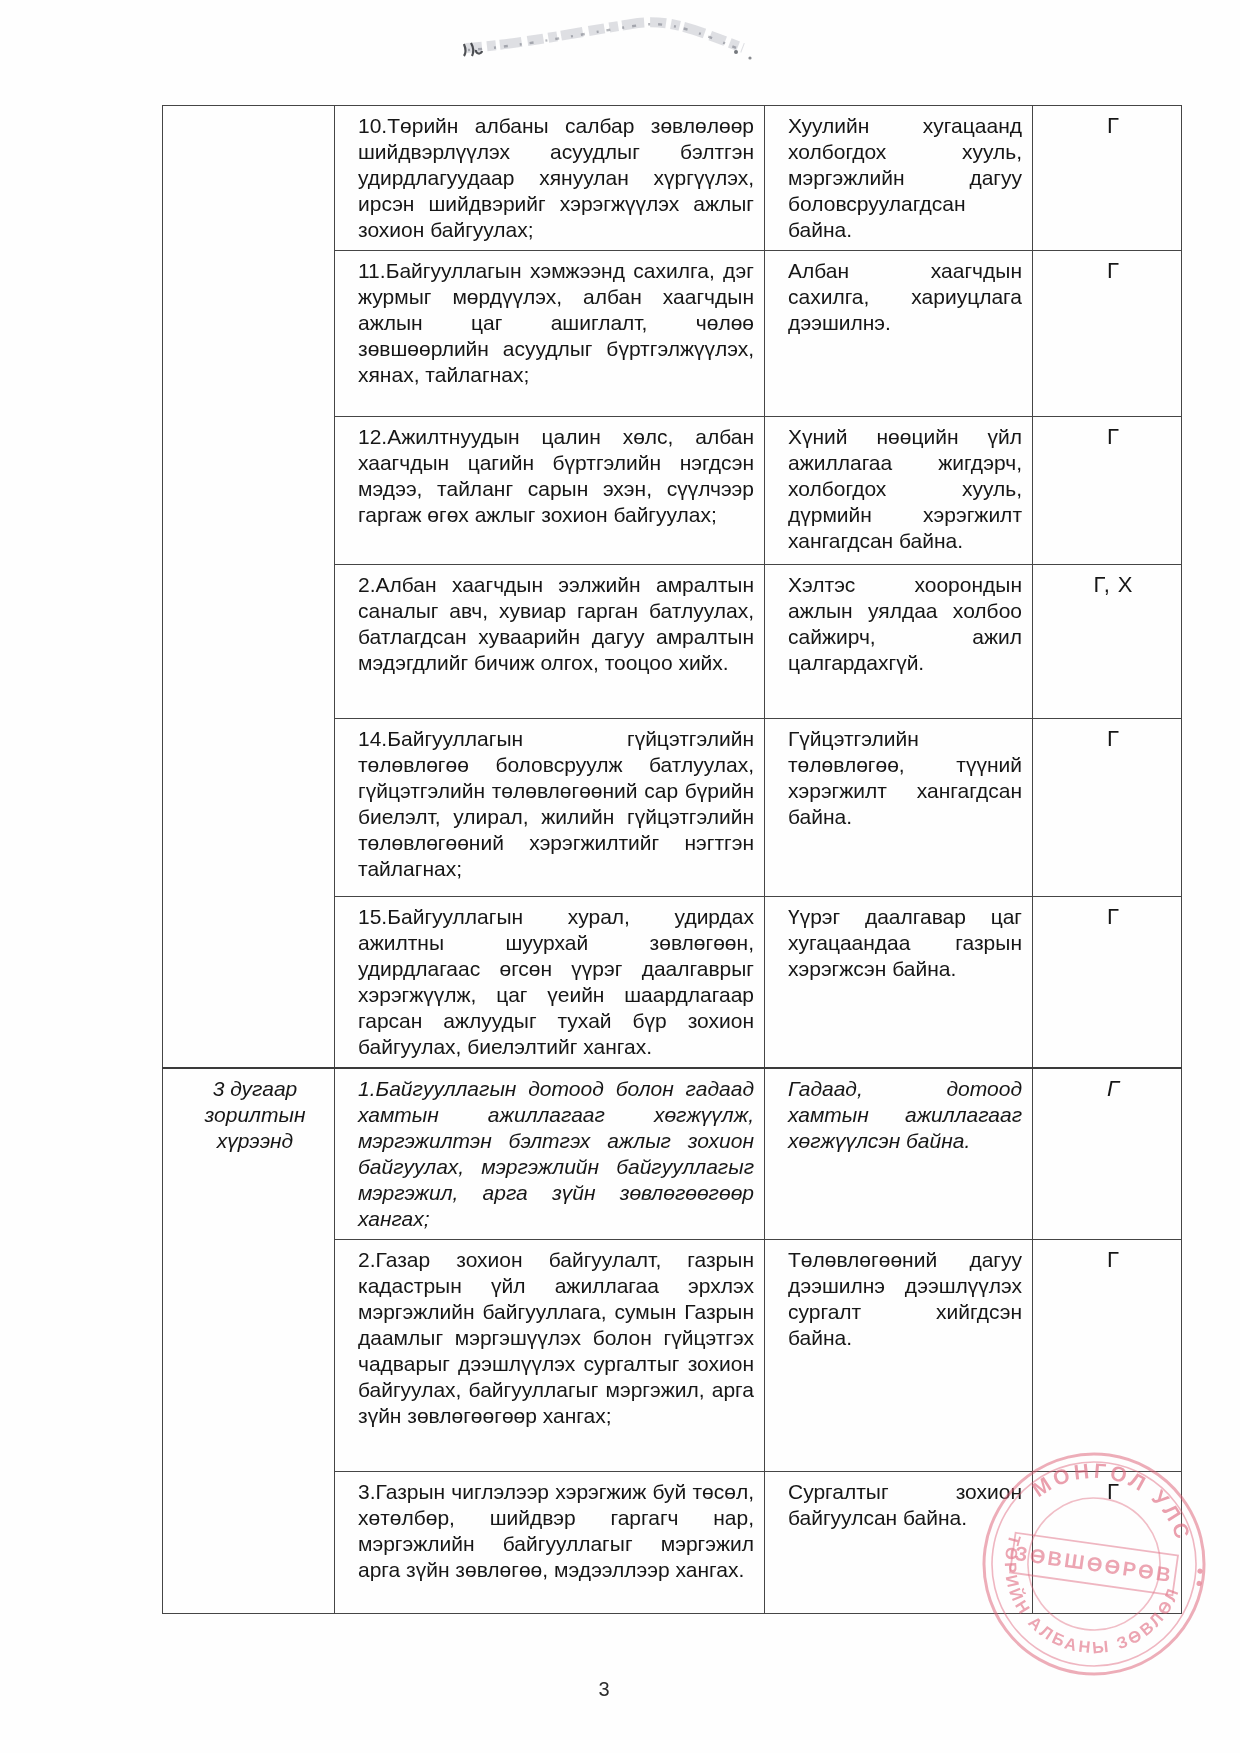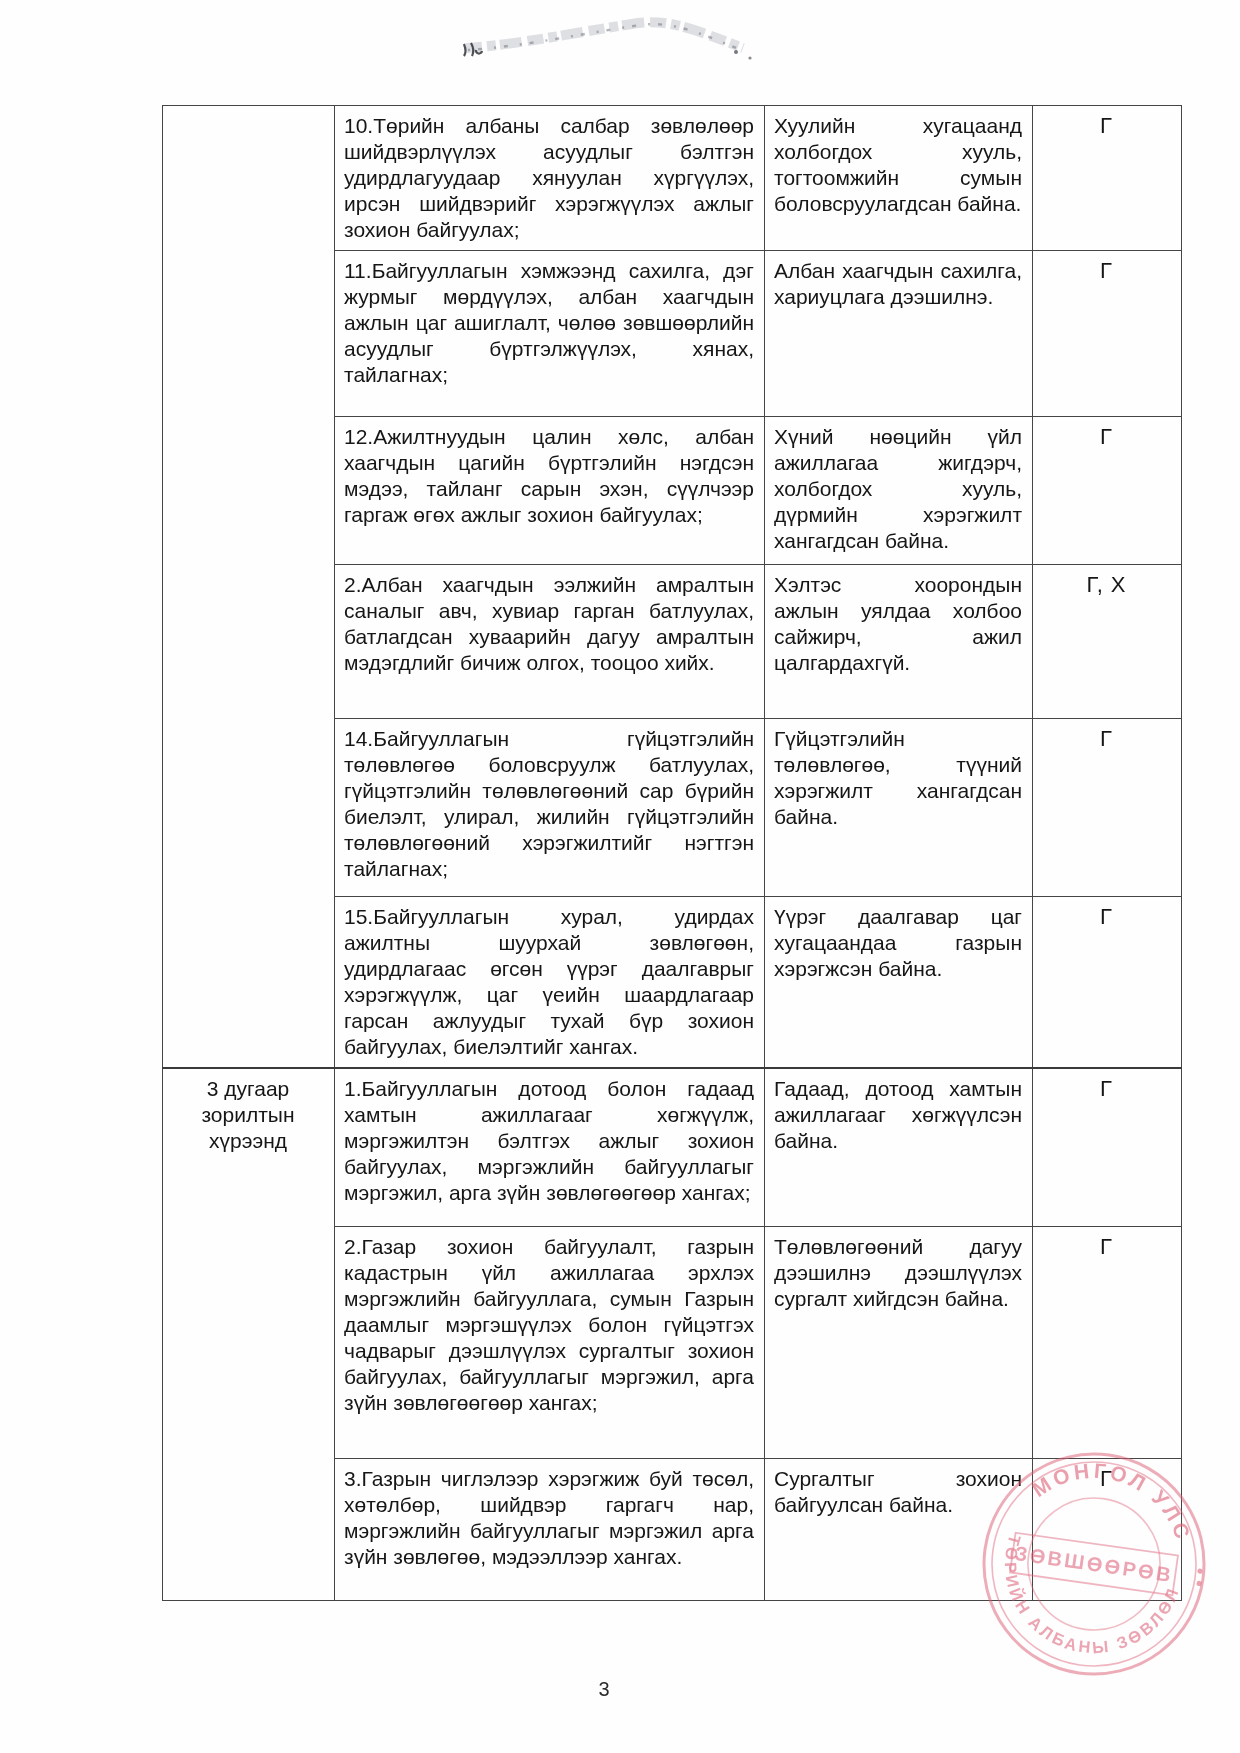--- a/index.html
+++ b/index.html
@@ -13,39 +13,39 @@
   .smudge{position:absolute;left:438px;top:6px;pointer-events:none;}
   
   .doc-table{
     position:absolute;left:162px;top:105px;
     border-collapse:collapse;table-layout:fixed;
     width:1019px;
     font-size:21px;line-height:26px;
   }
   .doc-table td{
     border:1.6px solid #454545;
-    padding:7px 10px 7px 9px;
+    padding:7px 10px 7px 23px;
     vertical-align:top;
     overflow:hidden;
   }
   .cell-task{text-align:justify;}
   .cell-result{text-align:justify;vertical-align:middle;}
   .cell-grade{
     text-align:center;vertical-align:middle;
     font-size:22px;letter-spacing:1px;
   }
   .cell-sectionlabel{
     text-align:center;vertical-align:bottom;
     padding-bottom:52px;
   }
   .cell-sectionlabel .lbl{width:120px;margin:0 auto;}
   tr.h140{height:140px}tr.h166{height:166px}tr.h148{height:148px}
   tr.h154{height:154px}tr.h178{height:178px}tr.h172{height:152px}
   tr.h158{height:158px}tr.h232{height:232px}tr.h142{height:142px}
-  tr.section-split td{border-top:2.4px solid #3a3a3a;}
+  tr.section-split td{border-top:2.4px solid #3a3a3a;font-style:italic;}
   
   .stamp{
     position:absolute;left:956px;top:1426px;
     color:#dd5f76;opacity:0.82;pointer-events:none;
   }
   
   .page-number{
     position:absolute;left:0;top:1678px;width:1208px;
     text-align:center;font-size:20px;color:#2b2b2b;
   }
@@ -68,21 +68,21 @@
       <col style="width:268px">
       <col style="width:149px">
   </colgroup>
   <tbody>
 
     <tr class="h140">
       <td class="cell-sectionlabel" rowspan="6">
           <div class="lbl"></div>
         </td>
       <td class="cell-task">10.Төрийн албаны салбар зөвлөлөөр шийдвэрлүүлэх асуудлыг бэлтгэн удирдлагуудаар хянуулан хүргүүлэх, ирсэн шийдвэрийг хэрэгжүүлэх ажлыг зохион байгуулах;</td>
-      <td class="cell-result">Хуулийн хугацаанд холбогдох хууль, тогтоомжийн сумын боловсруулагдсан байна.</td>
+      <td class="cell-result">Хуулийн хугацаанд холбогдох хууль, мэргэжлийн дагуу боловсруулагдсан байна.</td>
       <td class="cell-grade">Г</td>
     </tr>
     <tr class="h166">
       <td class="cell-task">11.Байгууллагын хэмжээнд сахилга, дэг журмыг мөрдүүлэх, албан хаагчдын ажлын цаг ашиглалт, чөлөө зөвшөөрлийн асуудлыг бүртгэлжүүлэх, хянах, тайлагнах;</td>
       <td class="cell-result">Албан хаагчдын сахилга, хариуцлага дээшилнэ.</td>
       <td class="cell-grade">Г</td>
     </tr>
     <tr class="h148">
       <td class="cell-task">12.Ажилтнуудын цалин хөлс, албан хаагчдын цагийн бүртгэлийн нэгдсэн мэдээ, тайланг сарын эхэн, сүүлчээр гаргаж өгөх ажлыг зохион байгуулах;</td>
       <td class="cell-result">Хүний нөөцийн үйл ажиллагаа жигдэрч, холбогдох хууль, дүрмийн хэрэгжилт хангагдсан байна.</td>

